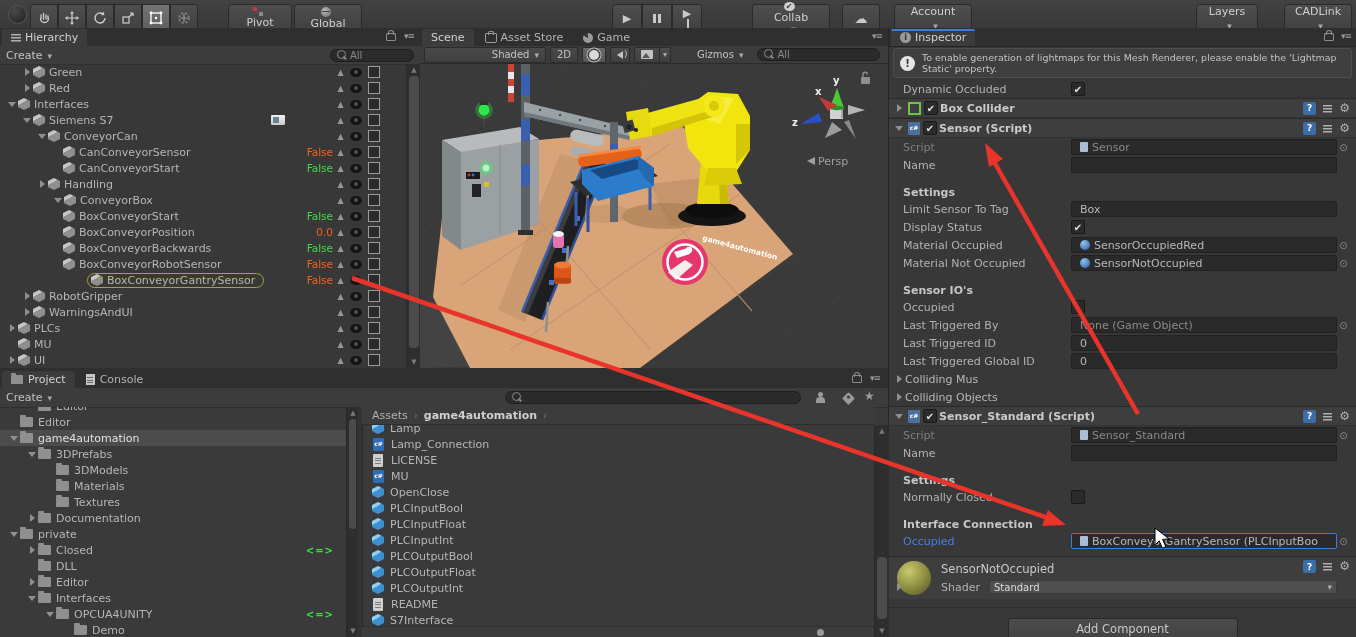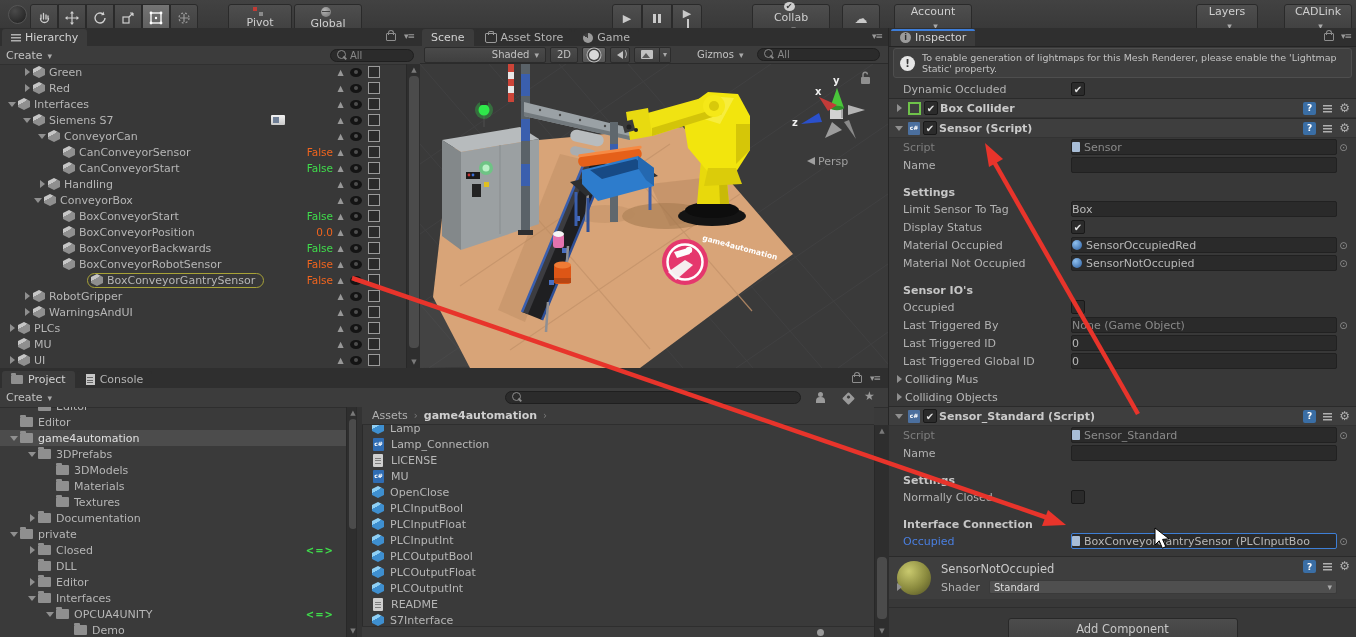--- a/index.html
+++ b/index.html
@@ -105,21 +105,21 @@
   #inspector{left:888px;top:28px;width:468px;height:609px;background:#383838;border-left:1px solid #262626;box-sizing:border-box;}
   .ibody{position:absolute;left:0;top:18px;right:0;bottom:0;}
   .helpbox{margin:2px 4px;background:#3f3f3f;border:1px solid #4e4e4e;border-radius:3px;display:flex;align-items:center;padding:2px 6px;height:24px;}
   .warn-icon{width:15px;height:15px;border-radius:50%;background:#e6e6e6;color:#333;font-weight:bold;font-size:10px;display:flex;align-items:center;justify-content:center;flex:none;margin-right:7px;}
   .warn-icon::before{content:"!";}
   .helptext{font-size:9.5px;line-height:11px;color:#c2c2c2;}
   .irow{display:flex;align-items:center;height:18px;padding:0 6px 0 14px;}
   .ilabel{width:168px;flex:none;color:#b2b2b2;white-space:nowrap;overflow:hidden;}
   .dimlabel{color:#7e7e7e;}
   .bluelabel{color:#4a7fe0;}
-  .ifield{flex:1;height:14px;background:#2a2a2a;border:1px solid #212121;border-radius:2px;display:flex;align-items:center;padding:0 0;color:#b8b8b8;min-width:0;white-space:nowrap;overflow:hidden;}
+  .ifield{flex:1;height:14px;background:#2a2a2a;border:1px solid #212121;border-radius:2px;display:flex;align-items:center;padding:0 8px;color:#b8b8b8;min-width:0;white-space:nowrap;overflow:hidden;}
   .ifield.dim{color:#8a8a8a;}
   .ifield.bluesel{border:1px solid #3e7fd6;}
   .ipicker{width:13px;flex:none;text-align:center;color:#8a8a8a;font-size:10px;}
   .ipicker::before{content:"⊙";}
   .icheck{width:12px;height:12px;background:#2b2b2b;border:1px solid #191919;border-radius:2px;flex:none;display:flex;align-items:center;justify-content:center;color:#e2e2e2;font-size:10px;}
   .checked::before{content:"✔";}
   .chead{display:flex;align-items:center;height:18px;background:#3e3e3e;border-top:1px solid #2a2a2a;border-bottom:1px solid #333;padding:0 6px 0 4px;}
   .chead-title{font-weight:bold;color:#cacaca;margin-left:2px;}
   .chead-icons{margin-left:auto;display:flex;align-items:center;gap:5px;}
   .help-icon{width:13px;height:13px;background:#3a6ea5;border-radius:2px;color:#fff;font-size:9px;font-weight:bold;display:flex;align-items:center;justify-content:center;}
@@ -380,21 +380,21 @@
             <span class="cube-icon"></span>
             <span class="hlabel">Handling</span>
           </span>
 
           <span class="hval"></span>
           <span class="tri-icon"></span>
           <span class="eye-icon"></span>
           <span class="hcheck"></span>
         </div>
 
-        <div class="hrow" style="padding-left: 32px;">
+        <div class="hrow" style="padding-left: 52px;">
           <span class="fold fold-down"></span>
           <span class="objwrap">
             <span class="cube-icon"></span>
             <span class="hlabel">ConveyorBox</span>
           </span>
 
           <span class="hval"></span>
           <span class="tri-icon"></span>
           <span class="eye-icon"></span>
           <span class="hcheck"></span>

